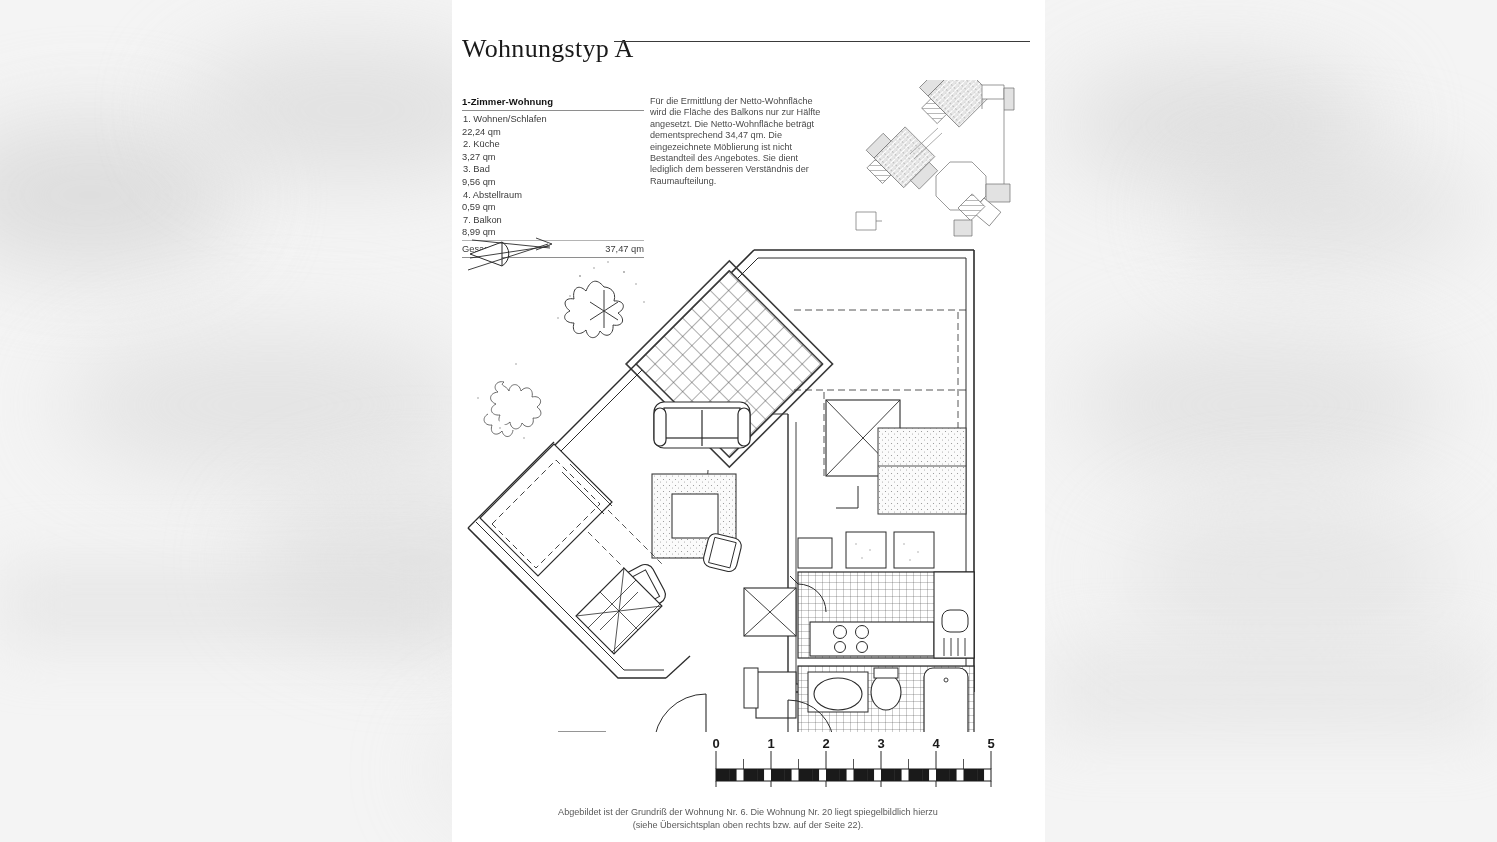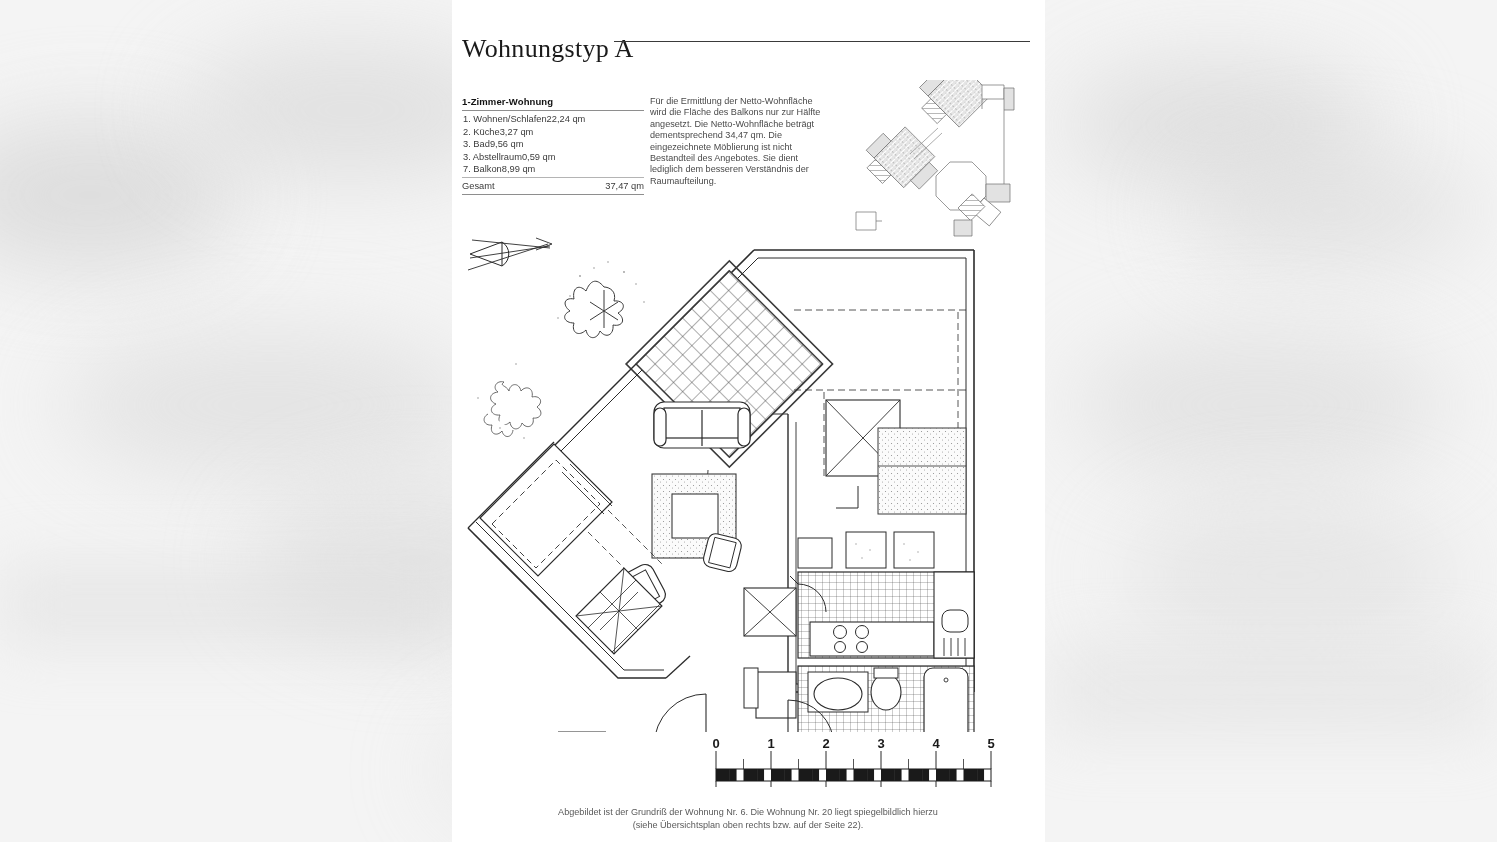--- a/index.html
+++ b/index.html
@@ -36,21 +36,21 @@
   .info{position:absolute;left:10px;top:76px;width:572px;height:130px;margin-top:20px;}
 
   
   .tbl{position:absolute;left:0;top:0;width:182px;}
   .tbl-head{
     font-size:9.5px;font-weight:bold;color:#111;padding-bottom:3px;letter-spacing:.1px;
   }
   .rule{height:1px;background:#8e8e8e;width:100%;}
   .rule.thin{background:#b4b4b4;}
   .tbl-rows{padding:2px 0 1px 0;}
-  .trow{display:flex;font-size:9.3px;color:#3b3b3b;line-height:12.6px;white-space:nowrap;}
+  .trow{display:flex;font-size:9.3px;color:#3b3b3b;line-height:12.6px;white-space:nowrap;flex-direction:column;}
   .trow .nm{padding-left:1px;}
   .trow .vl{font-variant-numeric:tabular-nums;}
   .total{display:flex;justify-content:space-between;font-size:9.3px;color:#3b3b3b;line-height:15px;padding-top:1px;}
 
   
   .para{
     position:absolute;left:188px;top:0;width:178px;
     font-size:9.1px;line-height:11.4px;color:#4a4a4a;text-align:left;
   }
 
@@ -105,21 +105,21 @@
         </div>
         <div class="trow">
           <span class="nm">2. Küche</span>
           <span class="vl">3,27 qm</span>
         </div>
         <div class="trow">
           <span class="nm">3. Bad</span>
           <span class="vl">9,56 qm</span>
         </div>
         <div class="trow">
-          <span class="nm">3. Abstellraum</span>
+          <span class="nm">4. Abstellraum</span>
           <span class="vl">0,59 qm</span>
         </div>
         <div class="trow">
           <span class="nm">7. Balkon</span>
           <span class="vl">8,99 qm</span>
         </div>
       </div>
       <div class="rule thin"></div>
       <div class="total">
         <span>Gesamt</span>

